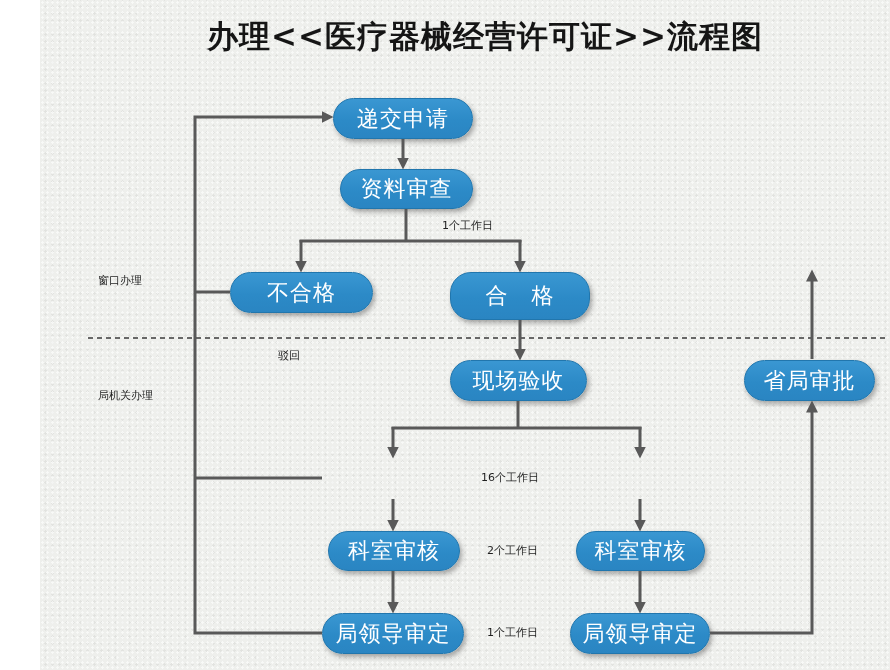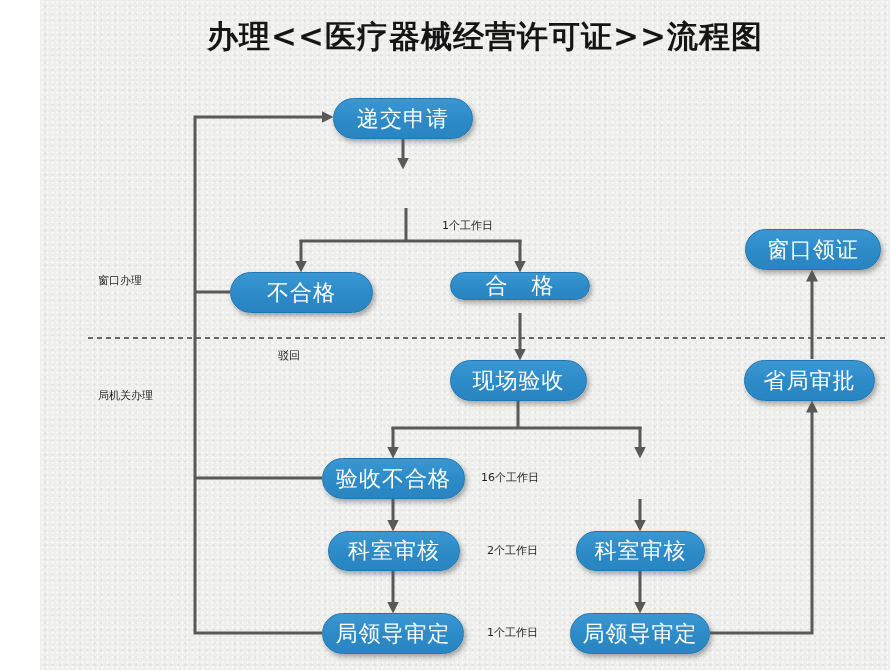--- a/index.html
+++ b/index.html
@@ -89,30 +89,29 @@
       <line x1="600" y1="499" x2="600" y2="521" marker-end="url(#arr)"></line>
       <line x1="600" y1="571" x2="600" y2="603" marker-end="url(#arr)"></line>
 
       <polyline points="670,633 772,633 772,411" marker-end="url(#arr)"></polyline>
 
       <line x1="772" y1="359" x2="772" y2="280" marker-end="url(#arr)"></line>
     </g>
   </svg>
 
   <div class="node" style="left:293px; top:98px;  width:140px; height:41px;">递交申请</div>
+  <div class="node" style="left:300px; top:169px; width:133px; height:40px;">资料审查</div>
   <div class="node" style="left:190px; top:272px; width:143px; height:41px;">不合格</div>
-  <div class="node" style="left:410px; top:272px; width:140px; height:28px;">合　格</div>
+  <div class="node" style="left:410px; top:272px; width:140px; height:48px;">合　格</div>
   <div class="node" style="left:410px; top:360px; width:137px; height:41px;">现场验收</div>
-  <div class="node" style="left:282px; top:458px; width:143px; height:41px;">验收不合格</div>
   <div class="node" style="left:288px; top:531px; width:132px; height:40px;">科室审核</div>
   <div class="node" style="left:536px; top:531px; width:129px; height:40px;">科室审核</div>
   <div class="node" style="left:282px; top:613px; width:142px; height:41px;">局领导审定</div>
   <div class="node" style="left:530px; top:613px; width:140px; height:41px;">局领导审定</div>
   <div class="node" style="left:704px; top:360px; width:131px; height:41px;">省局审批</div>
-  <div class="node" style="left:705px; top:229px; width:136px; height:41px;">窗口领证</div>
 
   <span class="lbl" style="left:58px;  top:273px;text-align:right;">窗口办理</span>
   <span class="lbl" style="left:58px;  top:388px;">局机关办理</span>
   <span class="lbl" style="left:238px; top:348px;">驳回</span>
   <span class="lbl" style="left:402px; top:218px;">1个工作日</span>
   <span class="lbl" style="left:441px; top:470px;">16个工作日</span>
   <span class="lbl" style="left:447px; top:543px;">2个工作日</span>
   <span class="lbl" style="left:447px; top:625px;">1个工作日</span>
 
   <div class="edge-strip"></div>

